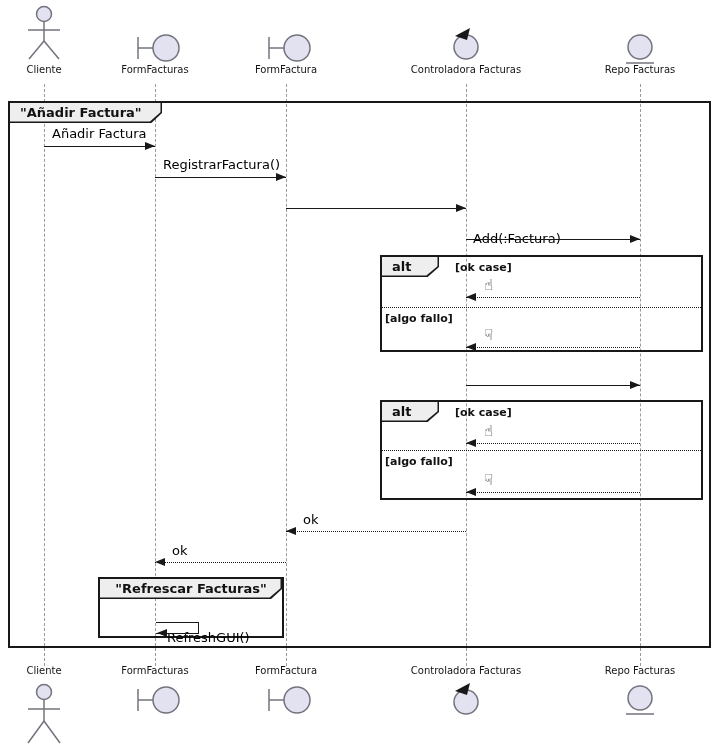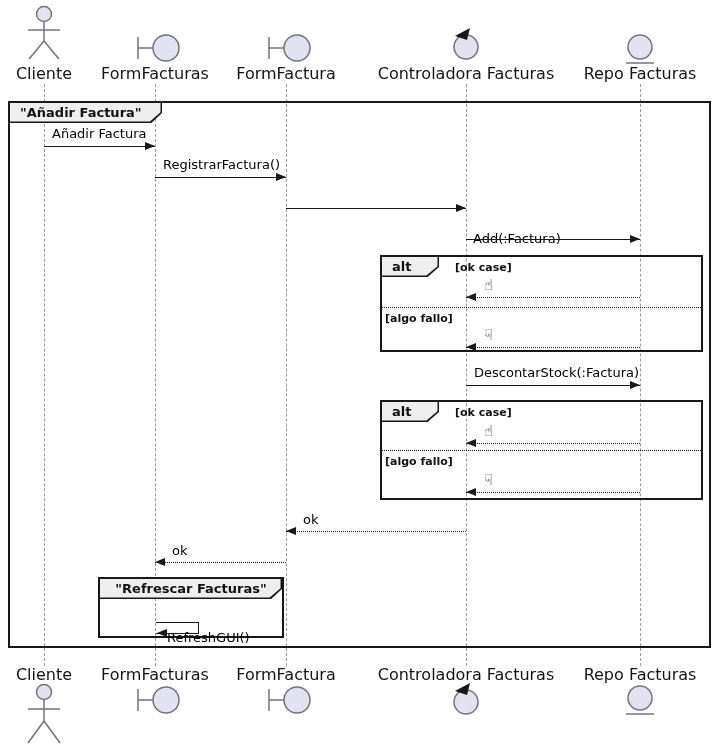--- a/index.html
+++ b/index.html
@@ -4,21 +4,21 @@
 <title>UML Sequence Diagram</title>
 <style>
   html,body{margin:0;padding:0;background:#ffffff;}
   .stage{
     position:relative;width:717px;height:748px;overflow:hidden;background:#ffffff;
     font-family:"DejaVu Sans","Liberation Sans",sans-serif;color:#111;
   }
   
   .lifeline{position:absolute;width:0;border-left:1px dashed #9a9a9a;z-index:0;}
   
-  .plabel{position:absolute;font-size:16px;color:#141414;white-space:nowrap;transform:translateX(-50%);z-index:3;}
+  .plabel{position:absolute;font-size:10px;color:#141414;white-space:nowrap;transform:translateX(-50%);z-index:3;}
   
   .frame{position:absolute;border:2px solid #181818;background:transparent;z-index:1;box-sizing:border-box;}
   .tab{position:absolute;z-index:2;}
   .tab .bg{position:absolute;inset:0;background:#181818;clip-path:var(--cp);}
   .tab .fg{position:absolute;left:0;top:0;right:1.5px;bottom:1.5px;background:#eeeeee;clip-path:var(--cp);}
   .tab .lbl{position:relative;z-index:1;display:block;font-weight:bold;font-size:13px;padding:2px 0 0 10px;white-space:nowrap;}
   .tab .lbl.center{text-align:center;padding-left:0;}
   .guard{position:absolute;font-size:11px;font-weight:bold;white-space:nowrap;z-index:2;}
   .divider{position:absolute;left:0;width:100%;border-top:1px dotted #181818;z-index:2;}
   
@@ -110,21 +110,20 @@
   </div>
 
   <div class="thumb" style="left:484px;top:278px;">☝</div>
   <div class="mline dotted" style="left:466px;top:297px;width:174px;"></div>
   <div class="ah ah-l" style="left:466px;top:293px;"></div>
 
   <div class="thumb" style="left:484px;top:328px;">☟</div>
   <div class="mline dotted" style="left:466px;top:347px;width:174px;"></div>
   <div class="ah ah-l" style="left:466px;top:343px;"></div>
 
-  <div class="mlabel" style="left:474px;top:365px;">DescontarStock(:Factura)</div>
   <div class="mline" style="left:466px;top:385px;width:174px;"></div>
   <div class="ah ah-r" style="left:630px;top:381px;"></div>
 
   <div class="frame" style="left:380px;top:400px;width:323px;height:100px;">
     <div class="tab" style="left:0;top:0;width:57px;height:20px;--cp:polygon(0 0,100% 0,100% 50%,80% 100%,0 100%);">
       <div class="bg"></div>
       <div class="fg"></div>
       <span class="lbl">alt</span>
     </div>
     <div class="guard" style="left:73px;top:4px;">[ok case]</div>

